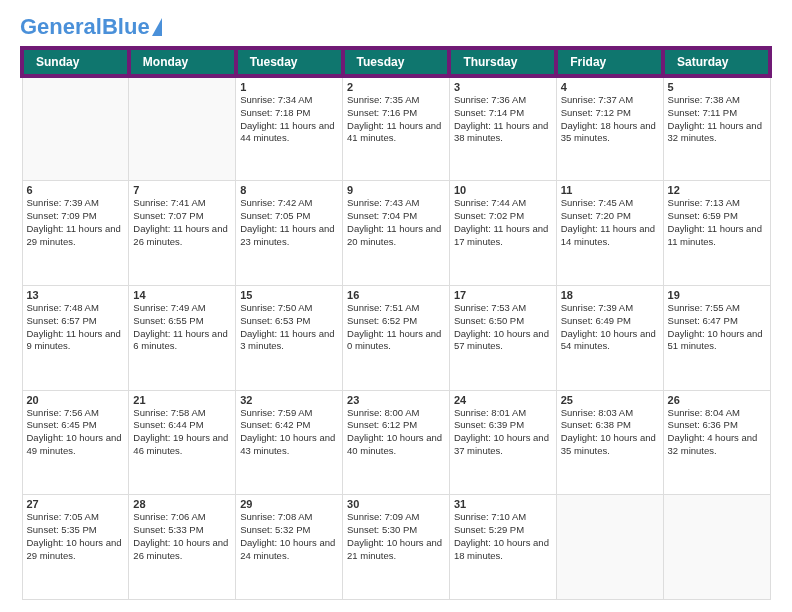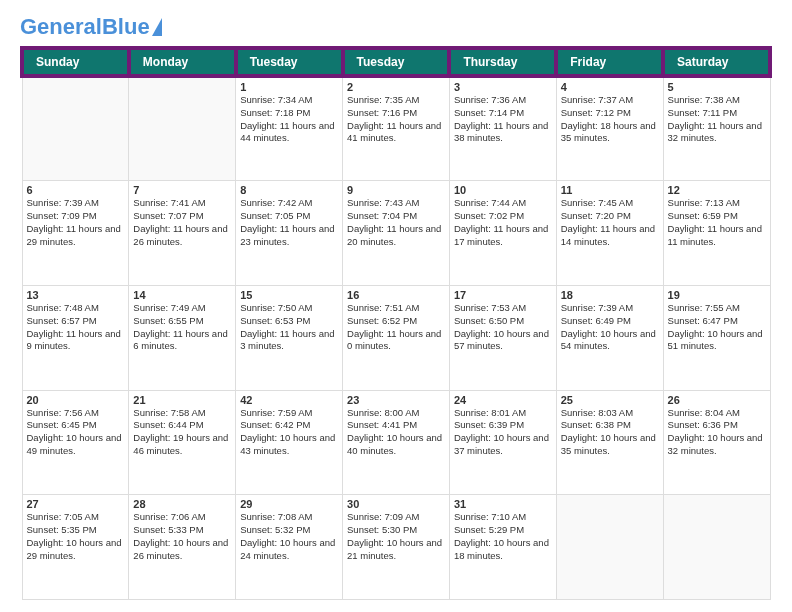--- a/index.html
+++ b/index.html
@@ -263,46 +263,46 @@
             </div>
           </td>
           <td>
             <div>
               <div class="day-num">21</div>
               <div class="day-info"><span>Sunrise: 7:58 AM</span><br><span>Sunset: 6:44 PM</span><br><span>Daylight: 19 hours and 46 minutes.</span></div>
             </div>
           </td>
           <td>
             <div>
-              <div class="day-num">42</div>
+              <div class="day-num">32</div>
               <div class="day-info"><span>Sunrise: 7:59 AM</span><br><span>Sunset: 6:42 PM</span><br><span>Daylight: 10 hours and 43 minutes.</span></div>
             </div>
           </td>
           <td>
             <div>
               <div class="day-num">23</div>
-              <div class="day-info"><span>Sunrise: 8:00 AM</span><br><span>Sunset: 4:41 PM</span><br><span>Daylight: 10 hours and 40 minutes.</span></div>
+              <div class="day-info"><span>Sunrise: 8:00 AM</span><br><span>Sunset: 6:12 PM</span><br><span>Daylight: 10 hours and 40 minutes.</span></div>
             </div>
           </td>
           <td>
             <div>
               <div class="day-num">24</div>
               <div class="day-info"><span>Sunrise: 8:01 AM</span><br><span>Sunset: 6:39 PM</span><br><span>Daylight: 10 hours and 37 minutes.</span></div>
             </div>
           </td>
           <td>
             <div>
               <div class="day-num">25</div>
               <div class="day-info"><span>Sunrise: 8:03 AM</span><br><span>Sunset: 6:38 PM</span><br><span>Daylight: 10 hours and 35 minutes.</span></div>
             </div>
           </td>
           <td>
             <div>
               <div class="day-num">26</div>
-              <div class="day-info"><span>Sunrise: 8:04 AM</span><br><span>Sunset: 6:36 PM</span><br><span>Daylight: 10 hours and 32 minutes.</span></div>
+              <div class="day-info"><span>Sunrise: 8:04 AM</span><br><span>Sunset: 6:36 PM</span><br><span>Daylight: 4 hours and 32 minutes.</span></div>
             </div>
           </td>
         </tr>
         <tr class="week-row">
           <td>
             <div>
               <div class="day-num">27</div>
               <div class="day-info"><span>Sunrise: 7:05 AM</span><br><span>Sunset: 5:35 PM</span><br><span>Daylight: 10 hours and 29 minutes.</span></div>
             </div>
           </td>

